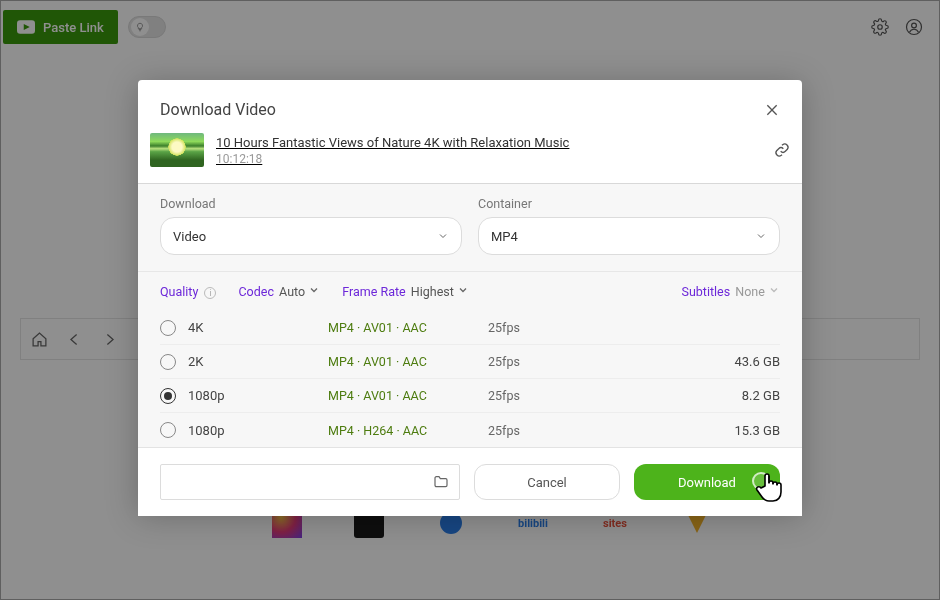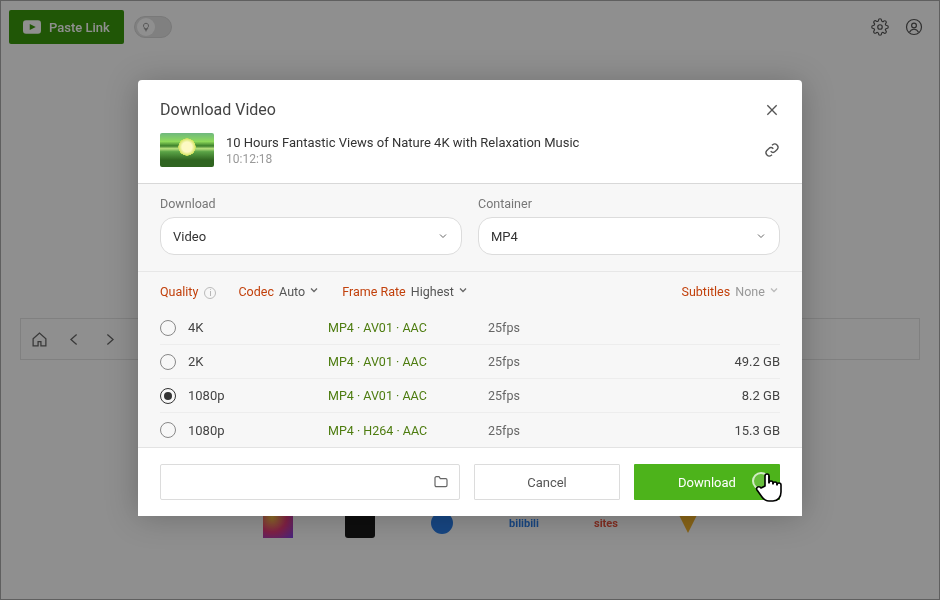--- a/index.html
+++ b/index.html
@@ -2,74 +2,74 @@
 <html><head>
   <meta charset="utf-8">
   <style>
     * { margin: 0; padding: 0; box-sizing: border-box; font-family: -apple-system, BlinkMacSystemFont, "Segoe UI", Roboto, sans-serif; }
     body { width: 940px; height: 600px; background: #f5f5f5; position: relative; overflow: hidden; }
     
     .window-frame { width: 940px; height: 600px; border: 1px solid #aaa; background: #fff; }
     
     .overlay { position: absolute; inset: 0; background: rgba(0,0,0,0.44); z-index: 5; }
     
-    .top-bar { height: 52px; display: flex; align-items: center; padding: 0 8px; gap: 10px; position: relative; }
+    .top-bar { height: 52px; display: flex; align-items: center; padding: 0 2px; gap: 10px; position: relative; }
     .paste-btn { background: #3a9a0c; color: #fff; height: 34px; padding: 0 14px; border: none; border-radius: 2px; display: flex; align-items: center; gap: 8px; font-size: 13px; font-weight: 500; }
     .paste-btn svg { width: 18px; height: 14px; }
     .bulb-pill { height: 22px; width: 38px; border-radius: 12px; background: #e4e4e4; border: 1px solid #d8d8d8; display: flex; align-items: center; padding: 0 2px; }
     .bulb-circ { width: 18px; height: 18px; border-radius: 50%; background: #fff; display:flex; align-items:center; justify-content:center; color:#888; }
     .top-right-icons { position: absolute; right: 16px; top: 0; height: 52px; display:flex; align-items:center; gap: 16px; color:#555;}
     
     .nav-bar { position: absolute; left: 20px; right: 20px; top: 318px; height: 42px; background:#fff; border: 1px solid #e5e5e5; display:flex; align-items:center; padding: 0 10px; gap: 18px; }
     .nav-bar .spacer { flex: 1; }
     .nav-bar svg { color:#666; }
     .search-btn { width: 100px; height: 42px; background:#fff; border:1px solid #e5e5e5; display:flex; align-items:center; justify-content:center; font-size:13px; color:#666; position:absolute; left:818px; top:318px; }
     
-    .icon-row { position:absolute; left: 263px; top: 508px; display:flex; gap: 52px; justify-content: flex-end; }
+    .icon-row { position:absolute; left: 272px; top: 508px; display:flex; gap: 52px; justify-content: flex-end; }
     .icon-row .sq { width:30px; height:30px; }
     
     .modal { position:absolute; left: 138px; top: 80px; width: 664px; height: 432px; background:#fff; border-radius: 4px; box-shadow: 0 4px 32px rgba(0,0,0,0.25); z-index: 10; display:flex; flex-direction:column; }
     .modal-header { padding: 20px 22px 14px; display:flex; align-items:center; justify-content:space-between; }
     .modal-title { font-size: 16px; color:#444; }
     .close-x { width:16px; height:16px; color:#555; cursor:pointer; }
     
-    .video-row { padding: 0 22px 16px; border-bottom: 1px solid #d8d8d8; display:flex; align-items:center; gap: 12px; }
+    .video-row { padding: 0 12px 16px; border-bottom: 1px solid #d8d8d8; display:flex; align-items:center; gap: 12px; text-decoration: underline; }
     .thumb { width: 54px; height: 34px; border-radius: 2px; background: linear-gradient(to bottom, #6fb87e 0%, #8eda5a 25%, #3b7f2b 38%, #b7e07e 46%, #5aa346 55%, #2f6420 80%); position:relative; overflow:hidden;}
     .thumb::before { content:""; position:absolute; left: 17px; top: 4px; width: 20px; height: 20px; border-radius: 50%; background: radial-gradient(circle, #fdf9c4 35%, #d3e45f 60%, transparent 62%);}
     .vmeta { flex:1; }
     .vname { font-size: 13px; color:#333; }
     .vdur { font-size: 12px; color:#999; margin-top: 2px; }
     .link-ic { color:#555; }
     
     .opt-body { background:#f7f7f7; flex: 1; }
     .selectors { padding: 12px 22px 16px; display:flex; gap: 16px; border-bottom: 1px solid #e7e7e7;}
     .sel-col { flex:1; }
     .sel-lab { font-size: 12.5px; color:#777; margin-bottom: 6px; }
     .sel-box { height: 38px; background:#fff; border: 1px solid #dcdcdc; border-radius: 14px; display:flex; align-items:center; justify-content:space-between; padding: 0 12px; font-size: 13px; color:#333;}
     .chev { width:12px; color:#666; }
     
     .filters { padding: 12px 22px; display:flex; align-items:center; gap: 22px; font-size: 12.5px; color:#888;}
-    .filters .lab { color:#c2410c; }
+    .filters .lab { color:#6d28d9; }
     .filters .val { color:#555; margin-left: 2px;}
     .filters .info { width:12px; height:12px; border:1px solid #bbb; border-radius:50%; display:inline-flex; align-items:center; justify-content:center; font-size:9px; color:#aaa; margin-left:3px;}
     .filters .spacer { flex:1; }
     
     .opt-list { padding: 0 22px; }
     .opt { display:grid; grid-template-columns: 28px 140px 160px 120px 1fr; align-items:center; height: 34px; font-size: 13px; color:#444; border-bottom: 1px solid #ededed;}
     .opt:last-child { border-bottom: none;}
     .radio { width:16px; height:16px; border: 1.5px solid #888; border-radius: 50%; display:flex; align-items:center; justify-content:center;}
     .radio.sel { border-color:#333; }
     .radio.sel::after { content:""; width:8px; height:8px; border-radius:50%; background:#333;}
     .codec { color:#4d7c0f; font-size:12.5px;}
     .fps { color:#666; font-size:12.5px;}
     .size { text-align:right; color:#444;}
     
     .footer { padding: 16px 22px; display:flex; gap: 14px; border-top:1px solid #e3e3e3; background:#fff;}
     .folder-box { flex:1; height: 36px; border:1px solid #dcdcdc; border-radius:2px; display:flex; align-items:center; justify-content:flex-end; padding: 0 10px; color:#666;}
-    .btn { width: 146px; height:36px; border-radius:1px; font-size:13px; display:flex; align-items:center; justify-content:center;}
+    .btn { width: 146px; height:36px; border-radius:12px; font-size:13px; display:flex; align-items:center; justify-content:center;}
     .btn-cancel { background:#fff; border:1px solid #dcdcdc; color:#555;}
     .btn-dl { background:#4db31b; color:#fff; border:none; position:relative;}
     
     .cursor-hand { position:absolute; left: 755px; top: 470px; z-index: 20; }
     .click-ring { position:absolute; left: 752px; top: 472px; width: 18px; height:18px; border-radius:50%; border:2px solid rgba(255,255,255,0.7); z-index:19; background: rgba(255,255,255,0.15);}
   </style>
 </head>
 <body>
 
 <div class="window-frame">
@@ -189,21 +189,21 @@
     <div class="radio "></div>
     <div>4K</div>
     <div class="codec">MP4 · AV01 · AAC</div>
     <div class="fps">25fps</div>
         </div>
         <div class="opt">
     <div class="radio "></div>
     <div>2K</div>
     <div class="codec">MP4 · AV01 · AAC</div>
     <div class="fps">25fps</div>
-    <div class="size">49.2 GB</div>
+    <div class="size">43.6 GB</div>
         </div>
         <div class="opt">
     <div class="radio sel"></div>
     <div>1080p</div>
     <div class="codec">MP4 · AV01 · AAC</div>
     <div class="fps">25fps</div>
     <div class="size">8.2 GB</div>
         </div>
         <div class="opt">
     <div class="radio "></div>

